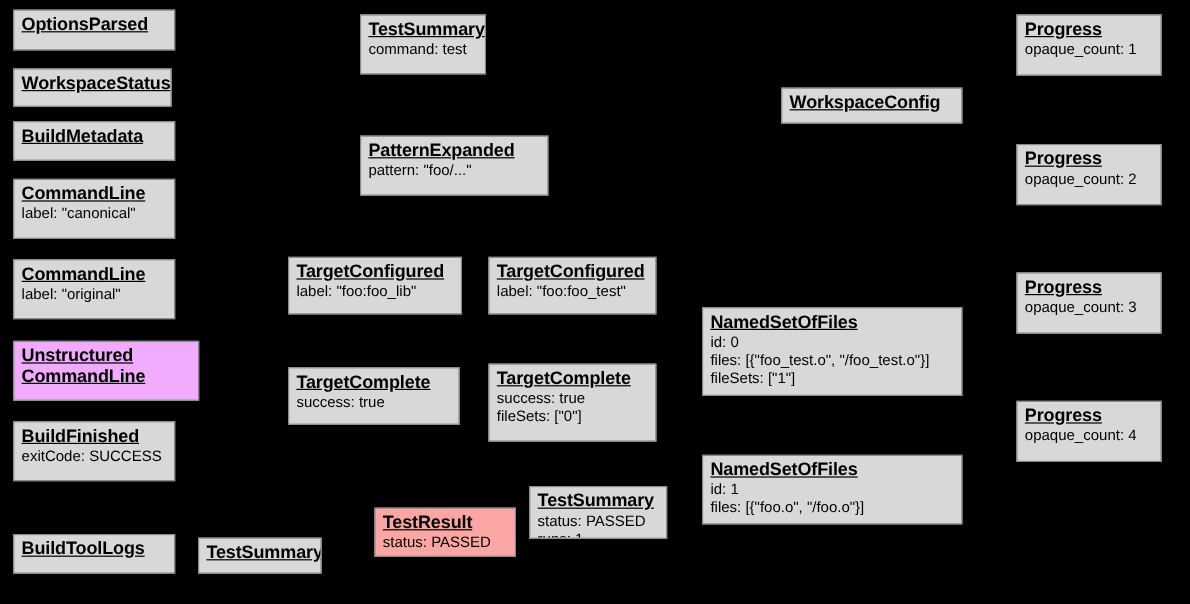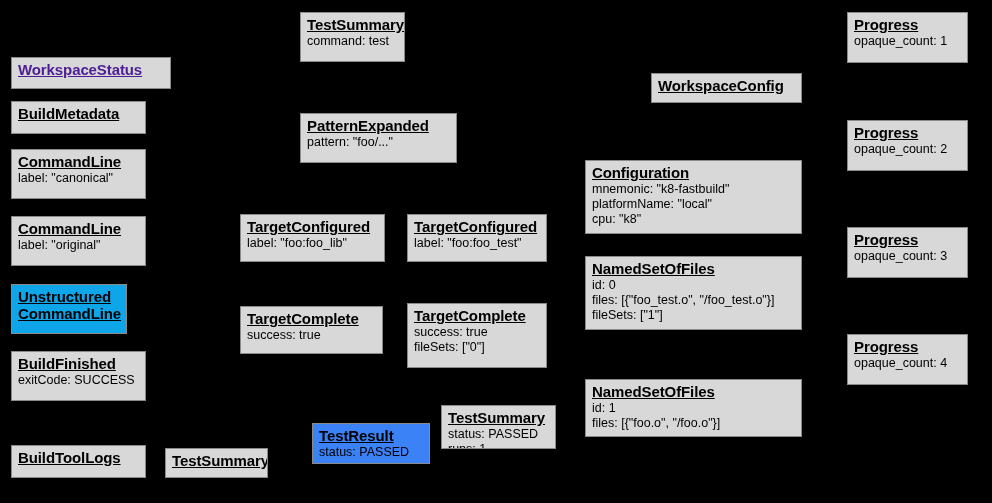--- a/index.html
+++ b/index.html
@@ -45,35 +45,38 @@
     margin-top: 1px;
   }
   .node-fields:empty {
     display: none;
   }
 </style>
 </head>
 <body>
 
 <div id="canvas" style="background: rgb(0, 0, 0);">
-    <div class="node" style="left: 11px; top: 57px; width: 160px; height: 32px; background: rgb(216, 216, 216); border-color: rgb(138, 138, 138); color: #4c1d95;">
+    <div class="node" style="left: 11px; top: 8px; width: 135px; height: 34px; background: rgb(216, 216, 216); border-color: rgb(138, 138, 138); color: rgb(0, 0, 0);">
+      <div class="node-title">OptionsParsed</div>
+    </div>
+    <div class="node" style="left: 11px; top: 57px; width: 132px; height: 32px; background: rgb(216, 216, 216); border-color: rgb(138, 138, 138); color: #000000;">
       <div class="node-title">WorkspaceStatus</div>
     </div>
     <div class="node" style="left: 11px; top: 101px; width: 135px; height: 33px; background: rgb(216, 216, 216); border-color: rgb(138, 138, 138); color: rgb(0, 0, 0);">
       <div class="node-title">BuildMetadata</div>
     </div>
     <div class="node" style="left: 11px; top: 149px; width: 135px; height: 50px; background: rgb(216, 216, 216); border-color: rgb(138, 138, 138); color: rgb(0, 0, 0);">
       <div class="node-title">CommandLine</div>
       <div class="node-fields">label: "canonical"</div>
     </div>
     <div class="node" style="left: 11px; top: 216px; width: 135px; height: 50px; background: rgb(216, 216, 216); border-color: rgb(138, 138, 138); color: rgb(0, 0, 0);">
       <div class="node-title">CommandLine</div>
       <div class="node-fields">label: "original"</div>
     </div>
-    <div class="node" style="left: 11px; top: 284px; width: 116px; height: 50px; background: #0ea5e9; border-color: rgb(138, 138, 138); color: rgb(0, 0, 0);">
+    <div class="node" style="left: 11px; top: 284px; width: 155px; height: 50px; background: #f0abfc; border-color: rgb(138, 138, 138); color: rgb(0, 0, 0);">
       <div class="node-title">Unstructured
 CommandLine</div>
     </div>
     <div class="node" style="left: 11px; top: 351px; width: 135px; height: 50px; background: rgb(216, 216, 216); border-color: rgb(138, 138, 138); color: rgb(0, 0, 0);">
       <div class="node-title">BuildFinished</div>
       <div class="node-fields">exitCode: SUCCESS</div>
     </div>
     <div class="node" style="left: 11px; top: 445px; width: 135px; height: 33px; background: rgb(216, 216, 216); border-color: rgb(138, 138, 138); color: rgb(0, 0, 0);">
       <div class="node-title">BuildToolLogs</div>
     </div>
@@ -98,37 +101,31 @@
     </div>
     <div class="node" style="left: 240px; top: 306px; width: 143px; height: 48px; background: rgb(216, 216, 216); border-color: rgb(138, 138, 138); color: rgb(0, 0, 0);">
       <div class="node-title">TargetComplete</div>
       <div class="node-fields">success: true</div>
     </div>
     <div class="node" style="left: 407px; top: 303px; width: 140px; height: 65px; background: rgb(216, 216, 216); border-color: rgb(138, 138, 138); color: rgb(0, 0, 0);">
       <div class="node-title">TargetComplete</div>
       <div class="node-fields">success: true
 fileSets: ["0"]</div>
     </div>
-    <div class="node" style="left: 312px; top: 423px; width: 118px; height: 41px; background: #3b82f6; border-color: rgb(138, 138, 138); color: rgb(0, 0, 0);">
+    <div class="node" style="left: 312px; top: 423px; width: 118px; height: 41px; background: #fca5a5; border-color: rgb(138, 138, 138); color: rgb(0, 0, 0);">
       <div class="node-title">TestResult</div>
       <div class="node-fields">status: PASSED</div>
     </div>
     <div class="node" style="left: 441px; top: 405px; width: 115px; height: 44px; background: rgb(216, 216, 216); border-color: rgb(138, 138, 138); color: rgb(0, 0, 0);">
       <div class="node-title">TestSummary</div>
       <div class="node-fields">status: PASSED
 runs: 1</div>
     </div>
     <div class="node" style="left: 651px; top: 73px; width: 151px; height: 30px; background: rgb(216, 216, 216); border-color: rgb(138, 138, 138); color: rgb(0, 0, 0);">
       <div class="node-title">WorkspaceConfig</div>
-    </div>
-    <div class="node" style="left: 585px; top: 160px; width: 217px; height: 74px; background: rgb(216, 216, 216); border-color: rgb(138, 138, 138); color: rgb(0, 0, 0);">
-      <div class="node-title">Configuration</div>
-      <div class="node-fields">mnemonic: "k8-fastbuild"
-platformName: "local"
-cpu: "k8"</div>
     </div>
     <div class="node" style="left: 585px; top: 256px; width: 217px; height: 74px; background: rgb(216, 216, 216); border-color: rgb(138, 138, 138); color: rgb(0, 0, 0);">
       <div class="node-title">NamedSetOfFiles</div>
       <div class="node-fields">id: 0
 files: [{"foo_test.o", "/foo_test.o"}]
 fileSets: ["1"]</div>
     </div>
     <div class="node" style="left: 585px; top: 379px; width: 217px; height: 58px; background: rgb(216, 216, 216); border-color: rgb(138, 138, 138); color: rgb(0, 0, 0);">
       <div class="node-title">NamedSetOfFiles</div>
       <div class="node-fields">id: 1

